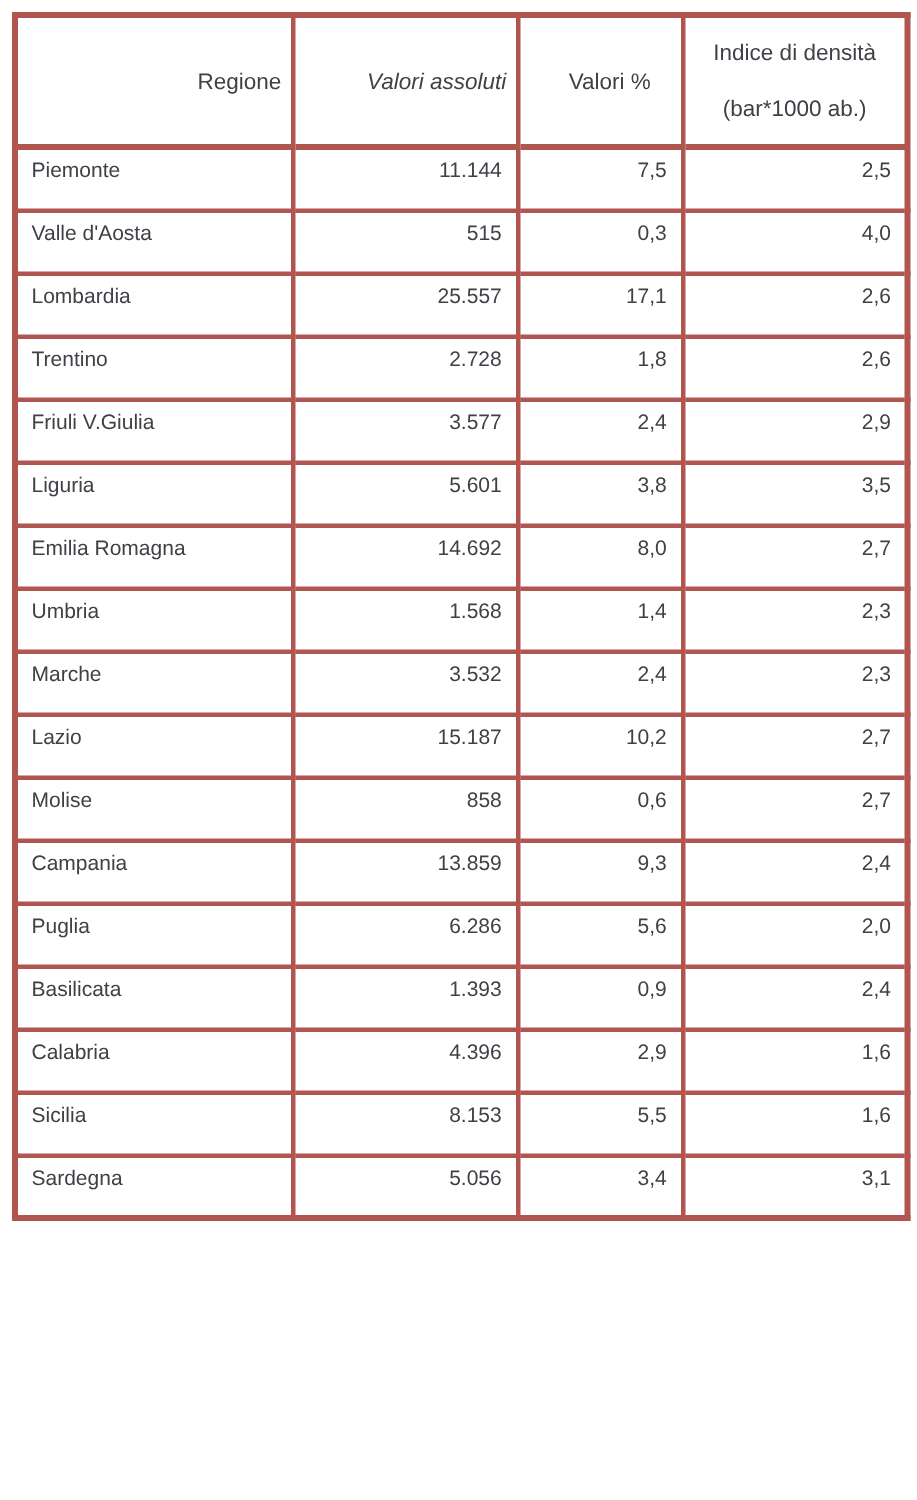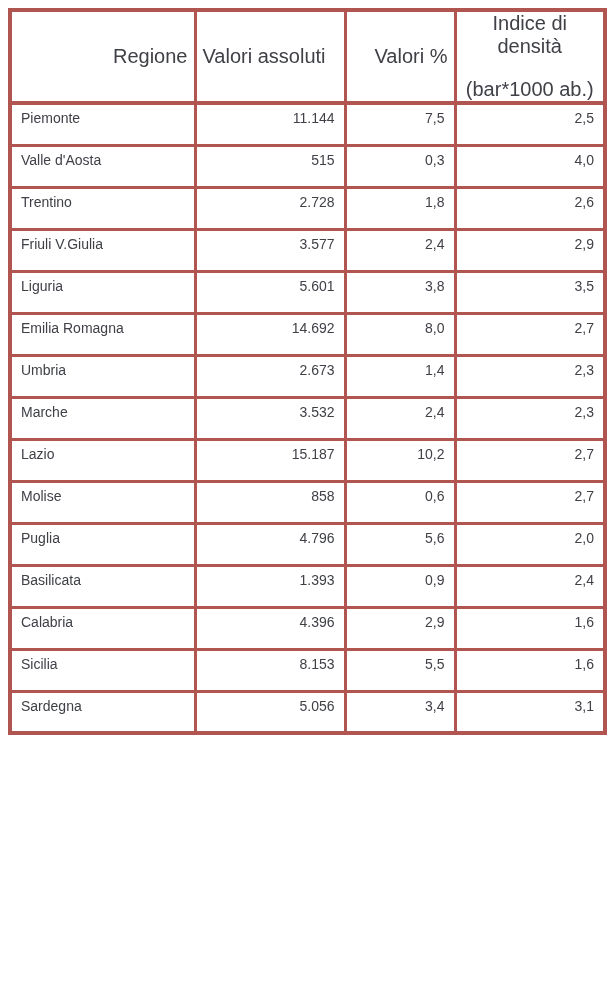--- a/index.html
+++ b/index.html
@@ -36,28 +36,28 @@
   
   .col-regione  { width: 185px; }
   .col-assoluti { width: 150px; }
   .col-pct      { width: 110px; }
   .col-indice   { width: 150px; }
 
   
   thead tr { height: 88px; }
   thead th {
     font-weight: normal;
-    font-size: 20px;
+    font-size: 15px;
     vertical-align: middle;
     border-bottom-width: 4px;
     padding: 0 6px;
   }
   th.col-regione  { text-align: right; padding-left: 9px; }
-  th.col-assoluti { text-align: left; }
-  th.col-pct      { text-align: right; padding-left: 19px; }
+  th.col-assoluti { text-align: right; font-style: italic; }
+  th.col-pct      { text-align: center; padding-left: 19px; }
   th.col-indice   { text-align: center; }
   th.col-indice .hline1 { margin-bottom: 20px; }
 
   
   tbody tr { height: 42px; }
   tbody td {
     font-size: 14px;
     vertical-align: top;
     padding-top: 5px;
     line-height: 16px;
@@ -103,20 +103,26 @@
           <td class="cell-num">7,5</td>
           <td class="cell-num">2,5</td>
         </tr>
         <tr>
           <td class="cell-regione">Valle d'Aosta</td>
           <td class="cell-num">515</td>
           <td class="cell-num">0,3</td>
           <td class="cell-num">4,0</td>
         </tr>
         <tr>
+          <td class="cell-regione">Lombardia</td>
+          <td class="cell-num">25.557</td>
+          <td class="cell-num">17,1</td>
+          <td class="cell-num">2,6</td>
+        </tr>
+        <tr>
           <td class="cell-regione">Trentino</td>
           <td class="cell-num">2.728</td>
           <td class="cell-num">1,8</td>
           <td class="cell-num">2,6</td>
         </tr>
         <tr>
           <td class="cell-regione">Friuli V.Giulia</td>
           <td class="cell-num">3.577</td>
           <td class="cell-num">2,4</td>
           <td class="cell-num">2,9</td>
@@ -128,21 +134,21 @@
           <td class="cell-num">3,5</td>
         </tr>
         <tr>
           <td class="cell-regione">Emilia Romagna</td>
           <td class="cell-num">14.692</td>
           <td class="cell-num">8,0</td>
           <td class="cell-num">2,7</td>
         </tr>
         <tr>
           <td class="cell-regione">Umbria</td>
-          <td class="cell-num">2.673</td>
+          <td class="cell-num">1.568</td>
           <td class="cell-num">1,4</td>
           <td class="cell-num">2,3</td>
         </tr>
         <tr>
           <td class="cell-regione">Marche</td>
           <td class="cell-num">3.532</td>
           <td class="cell-num">2,4</td>
           <td class="cell-num">2,3</td>
         </tr>
         <tr>
@@ -151,22 +157,28 @@
           <td class="cell-num">10,2</td>
           <td class="cell-num">2,7</td>
         </tr>
         <tr>
           <td class="cell-regione">Molise</td>
           <td class="cell-num">858</td>
           <td class="cell-num">0,6</td>
           <td class="cell-num">2,7</td>
         </tr>
         <tr>
+          <td class="cell-regione">Campania</td>
+          <td class="cell-num">13.859</td>
+          <td class="cell-num">9,3</td>
+          <td class="cell-num">2,4</td>
+        </tr>
+        <tr>
           <td class="cell-regione">Puglia</td>
-          <td class="cell-num">4.796</td>
+          <td class="cell-num">6.286</td>
           <td class="cell-num">5,6</td>
           <td class="cell-num">2,0</td>
         </tr>
         <tr>
           <td class="cell-regione">Basilicata</td>
           <td class="cell-num">1.393</td>
           <td class="cell-num">0,9</td>
           <td class="cell-num">2,4</td>
         </tr>
         <tr>

